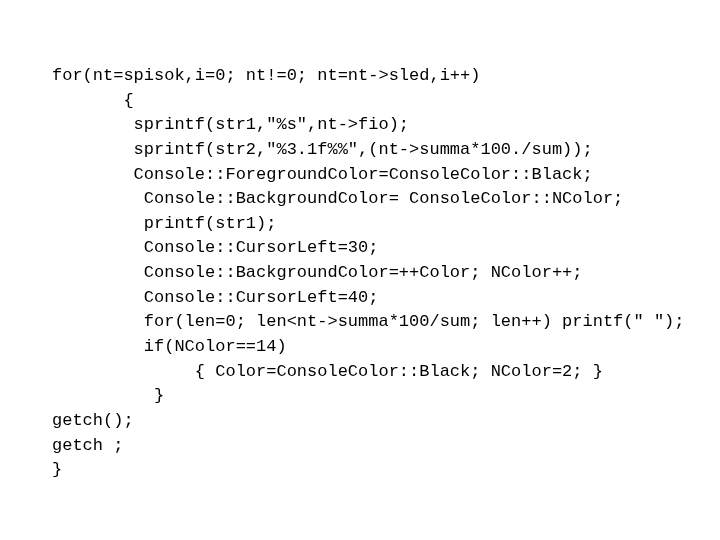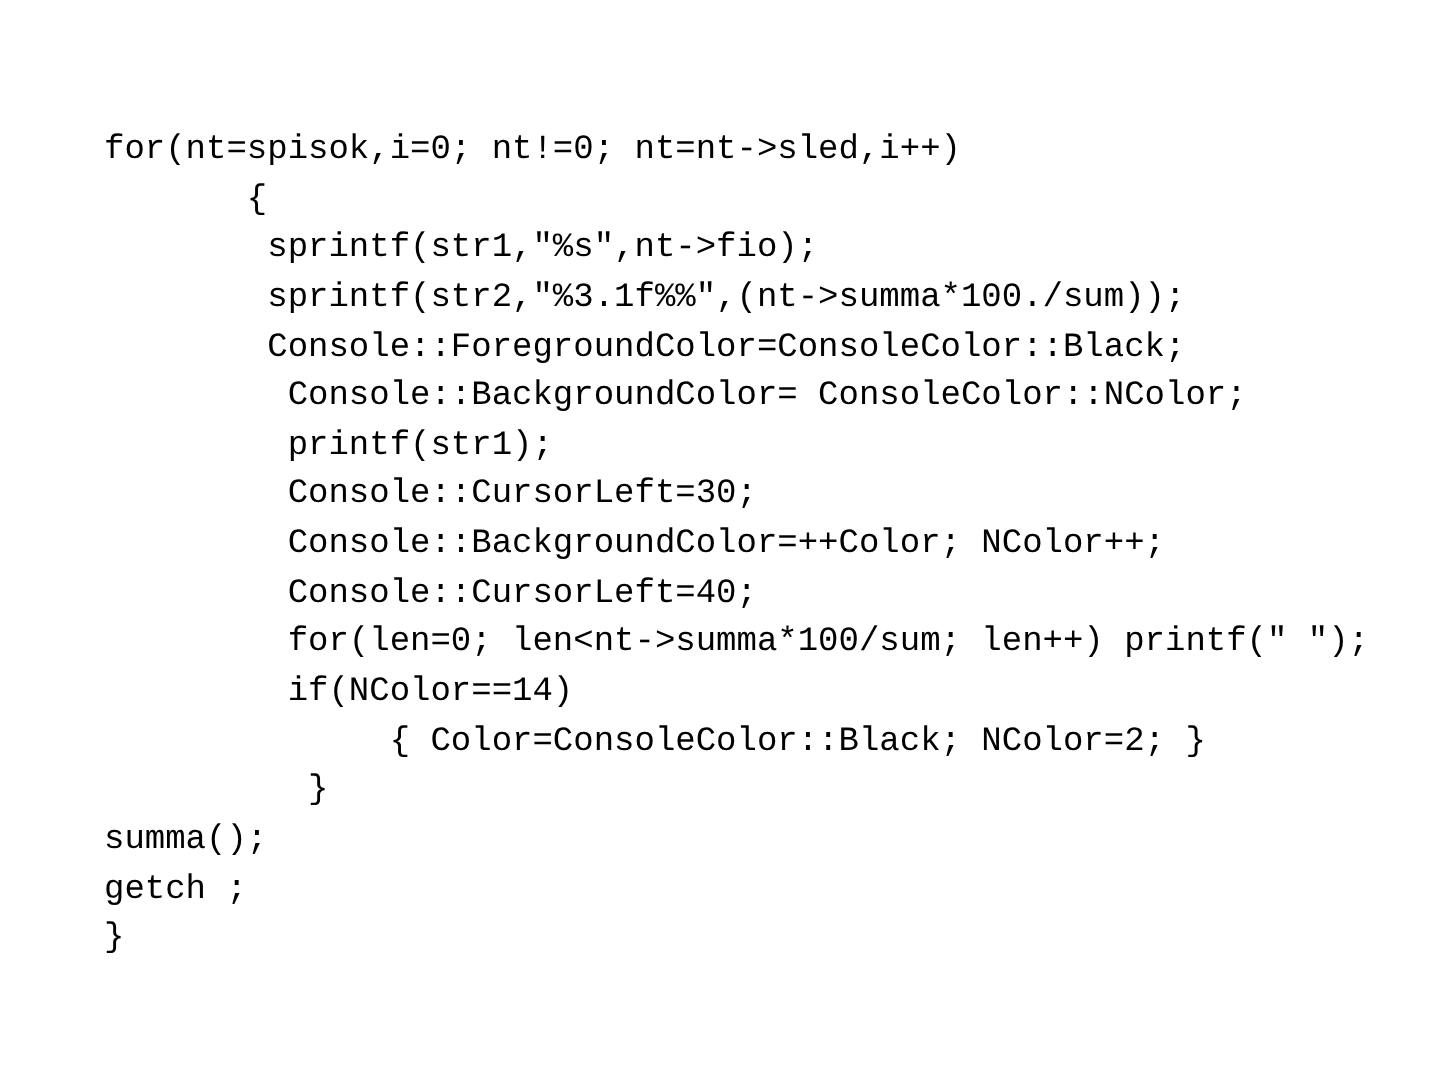--- a/index.html
+++ b/index.html
@@ -32,16 +32,16 @@
   <div class="line">        Console::ForegroundColor=ConsoleColor::Black;</div>
   <div class="line">         Console::BackgroundColor= ConsoleColor::NColor;</div>
   <div class="line">         printf(str1);</div>
   <div class="line">         Console::CursorLeft=30;</div>
   <div class="line">         Console::BackgroundColor=++Color; NColor++;</div>
   <div class="line">         Console::CursorLeft=40;</div>
   <div class="line">         for(len=0; len&lt;nt-&gt;summa*100/sum; len++) printf(" ");</div>
   <div class="line">         if(NColor==14)</div>
   <div class="line">              { Color=ConsoleColor::Black; NColor=2; }</div>
   <div class="line">          }</div>
-  <div class="line">summa();</div>
+  <div class="line">getch();</div>
   <div class="line">getch ;</div>
   <div class="line">}</div>
 </div>
 
 </body></html>

